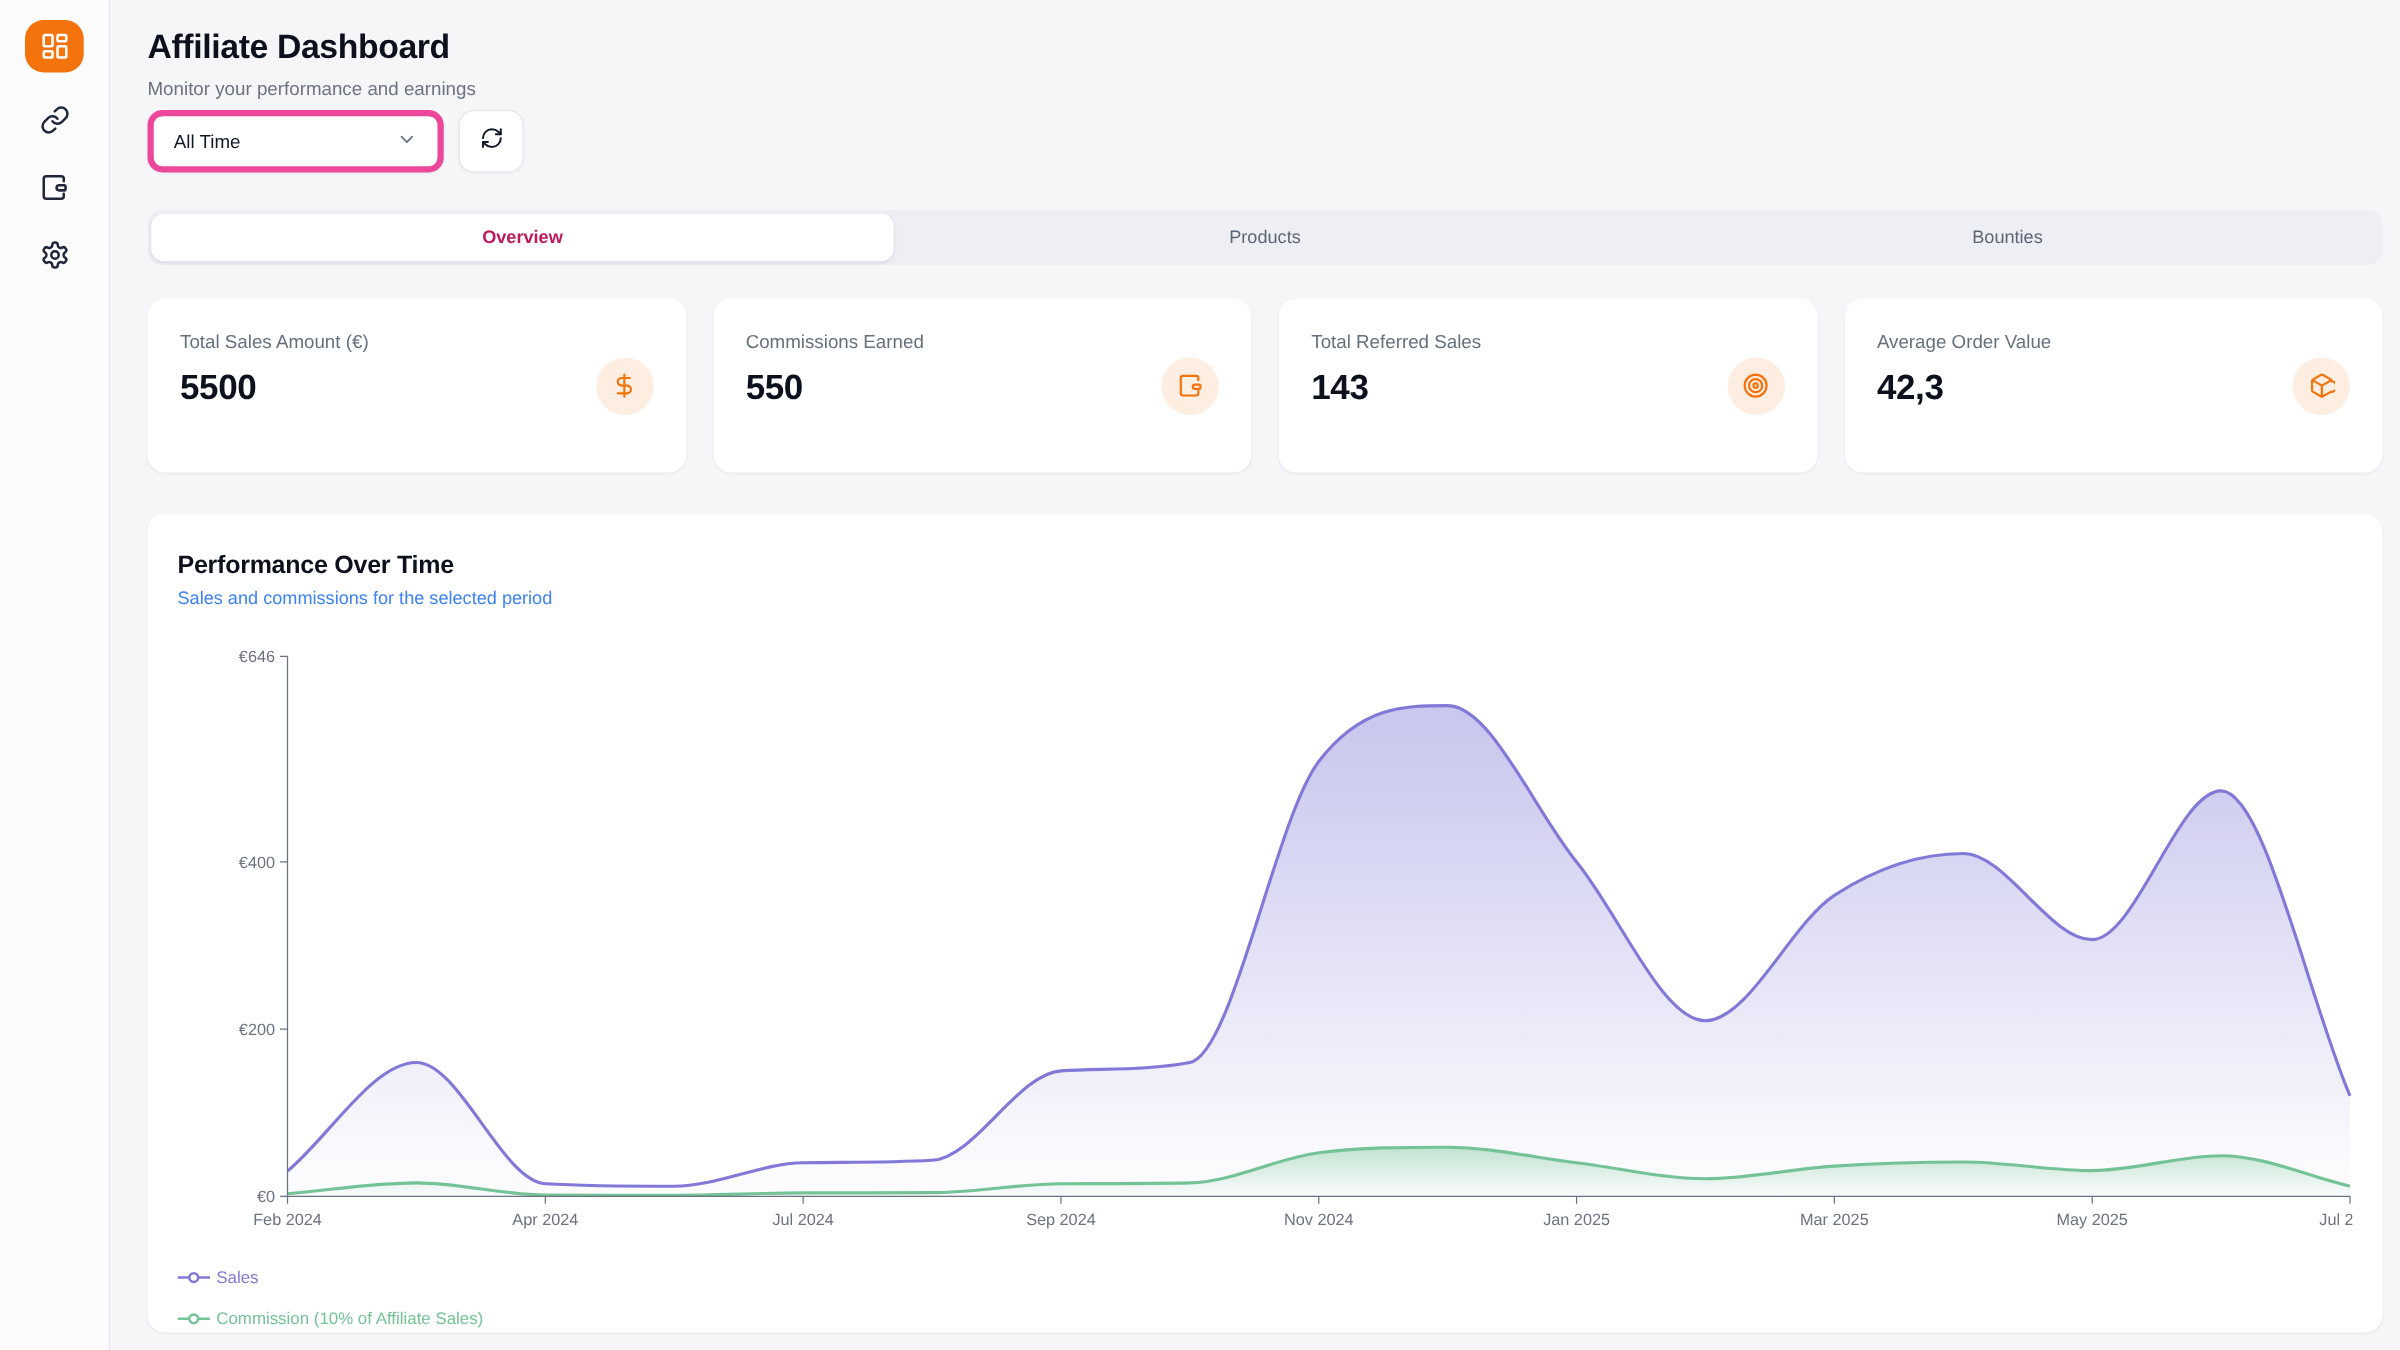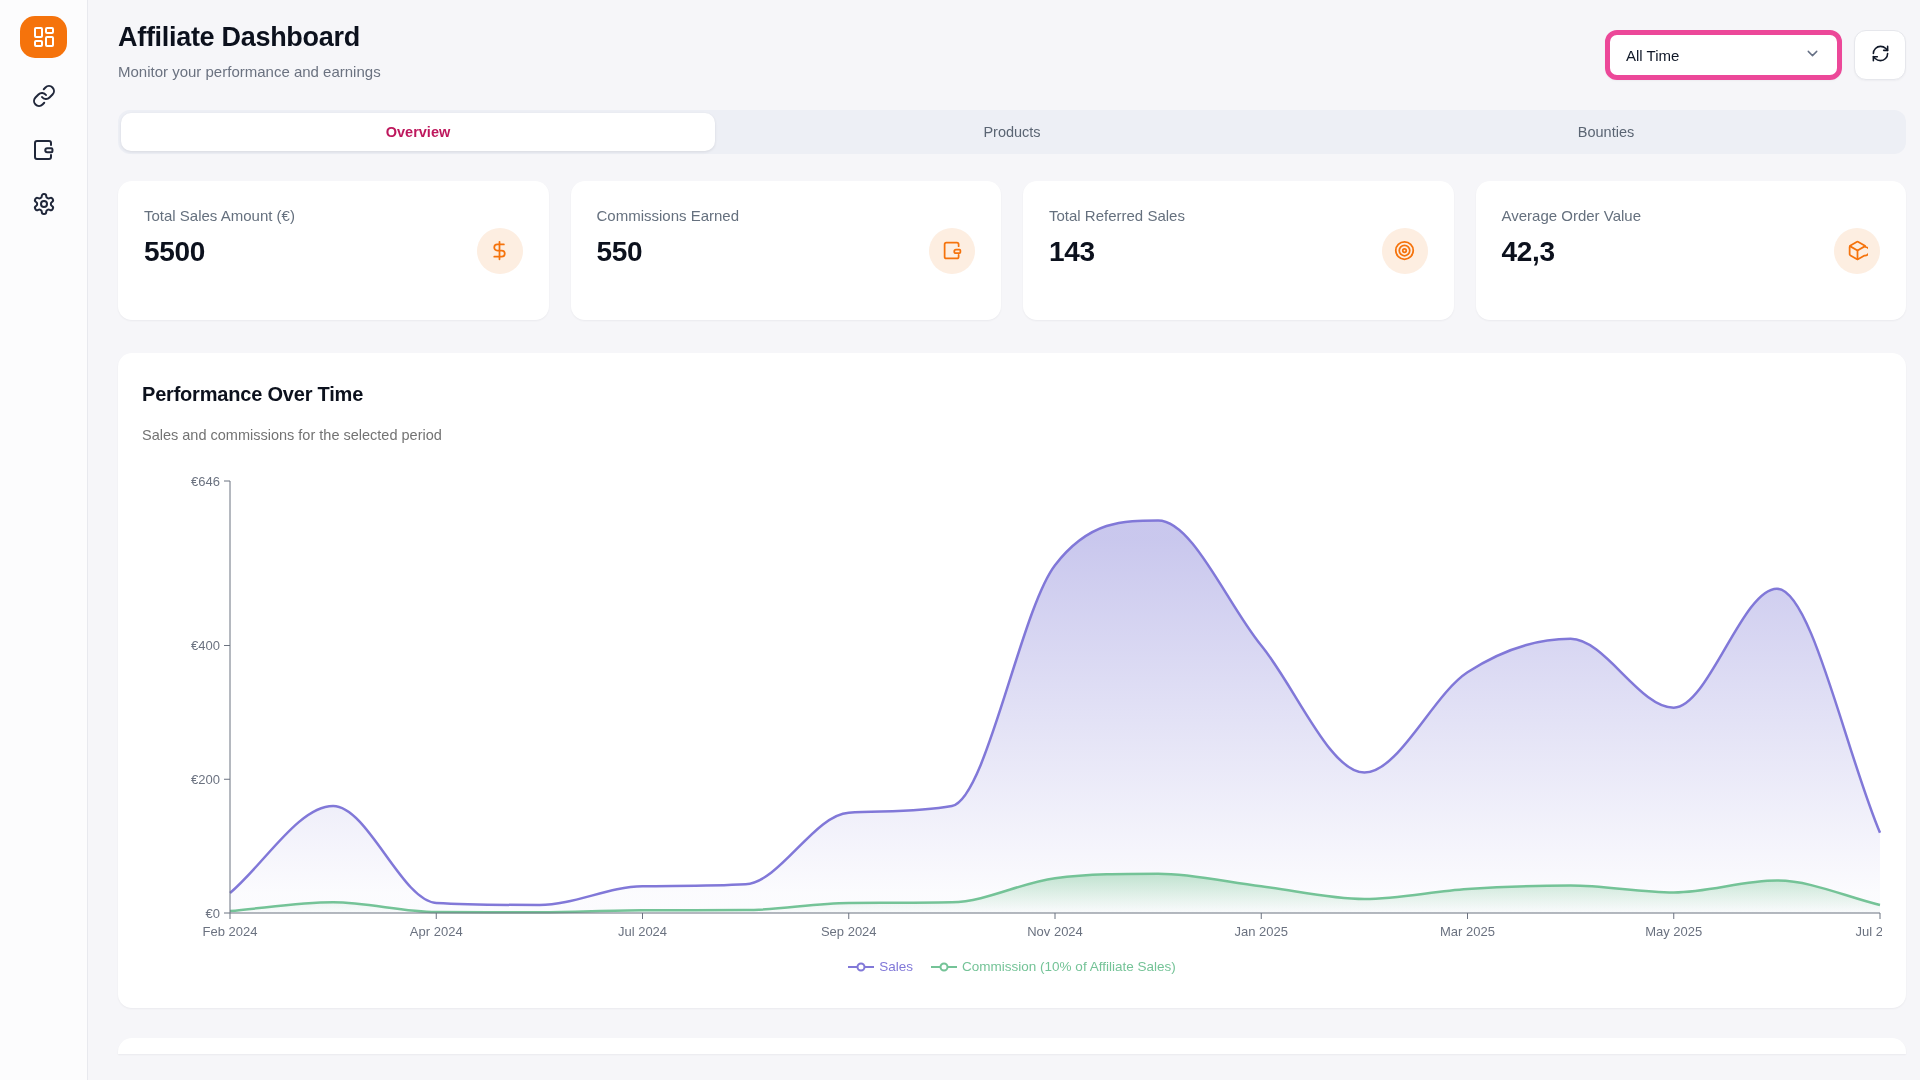--- a/index.html
+++ b/index.html
@@ -9,21 +9,21 @@
   
   .sidebar { width:88px; height:1080px; background:#fcfcfd; border-right:1px solid #e8e9ee;
              display:flex; flex-direction:column; align-items:center; padding-top:16px; flex-shrink:0; }
   .logo { width:47px; height:42px; background:#f5730c; border-radius:15px;
           display:flex; align-items:center; justify-content:center; margin-bottom:26px; }
   .side-icon { width:24px; height:24px; margin-bottom:30px; color:#20273a; display:flex; align-items:center; justify-content:center; }
   .side-icon svg, .logo svg { display:block; }
 
   
   .main { flex:1; padding:22px 14px 0 30px; }
-  .header-row { display:flex; justify-content:space-between; align-items:flex-start; }
+  .header-row { display:flex; justify-content:space-between; align-items:flex-start;flex-direction:column; }
   .page-title { font-size:27px; font-weight:700; letter-spacing:-.3px; }
   .page-subtitle { font-size:15px; color:#6b7280; margin-top:10px; }
   .controls { display:flex; gap:12px; margin-top:8px; }
   .select { width:237px; height:50px; background:#fff; border:5px solid #ec4899; border-radius:12px;
             display:flex; align-items:center; justify-content:space-between; padding:0 16px;
             font-size:15px; color:#101828; box-shadow:0 1px 2px rgba(16,24,40,.04); cursor:pointer; }
   .icon-btn { width:52px; height:50px; background:#fff; border:1px solid #e6e7ec; border-radius:12px;
               display:flex; align-items:center; justify-content:center; color:#101828;
               box-shadow:0 1px 2px rgba(16,24,40,.04); cursor:pointer; }
 
@@ -39,23 +39,23 @@
           box-shadow:0 1px 2px rgba(16,24,40,.05); display:flex; justify-content:space-between; }
   .stat-label { font-size:15px; color:#65707e; }
   .stat-value { font-size:28px; font-weight:700; margin-top:12px; letter-spacing:-.3px; }
   .badge { width:46px; height:46px; border-radius:50%; background:#fdeee1; color:#f5730c;
            display:flex; align-items:center; justify-content:center; align-self:center; flex-shrink:0; }
 
   
   .chart-card { background:#fff; border-radius:14px; margin-top:33px; padding:30px 24px 20px 24px;
                 height:655px; box-shadow:0 1px 2px rgba(16,24,40,.05); }
   .chart-title { font-size:20px; font-weight:700; letter-spacing:-.2px; }
-  .chart-subtitle { font-size:14.5px; color:#737373; margin-top:21px; }
+  .chart-subtitle { font-size:14.5px; color:#3b82f6; margin-top:7px; }
   .chart-wrap { margin-top:22px; }
-  .legend { display:flex; justify-content:center; gap:18px; margin-top:10px; font-size:13.5px; }
+  .legend { display:flex; justify-content:center; gap:18px; margin-top:20px; font-size:13.5px;flex-direction:column; }
   .legend-item { display:flex; align-items:center; gap:5px; }
 
   
   .next-card { background:#fff; border-radius:14px 14px 0 0; height:16px; margin-top:30px;
                box-shadow:0 1px 2px rgba(16,24,40,.05); }
 </style>
 </head>
 <body>
 
 <nav class="sidebar">

